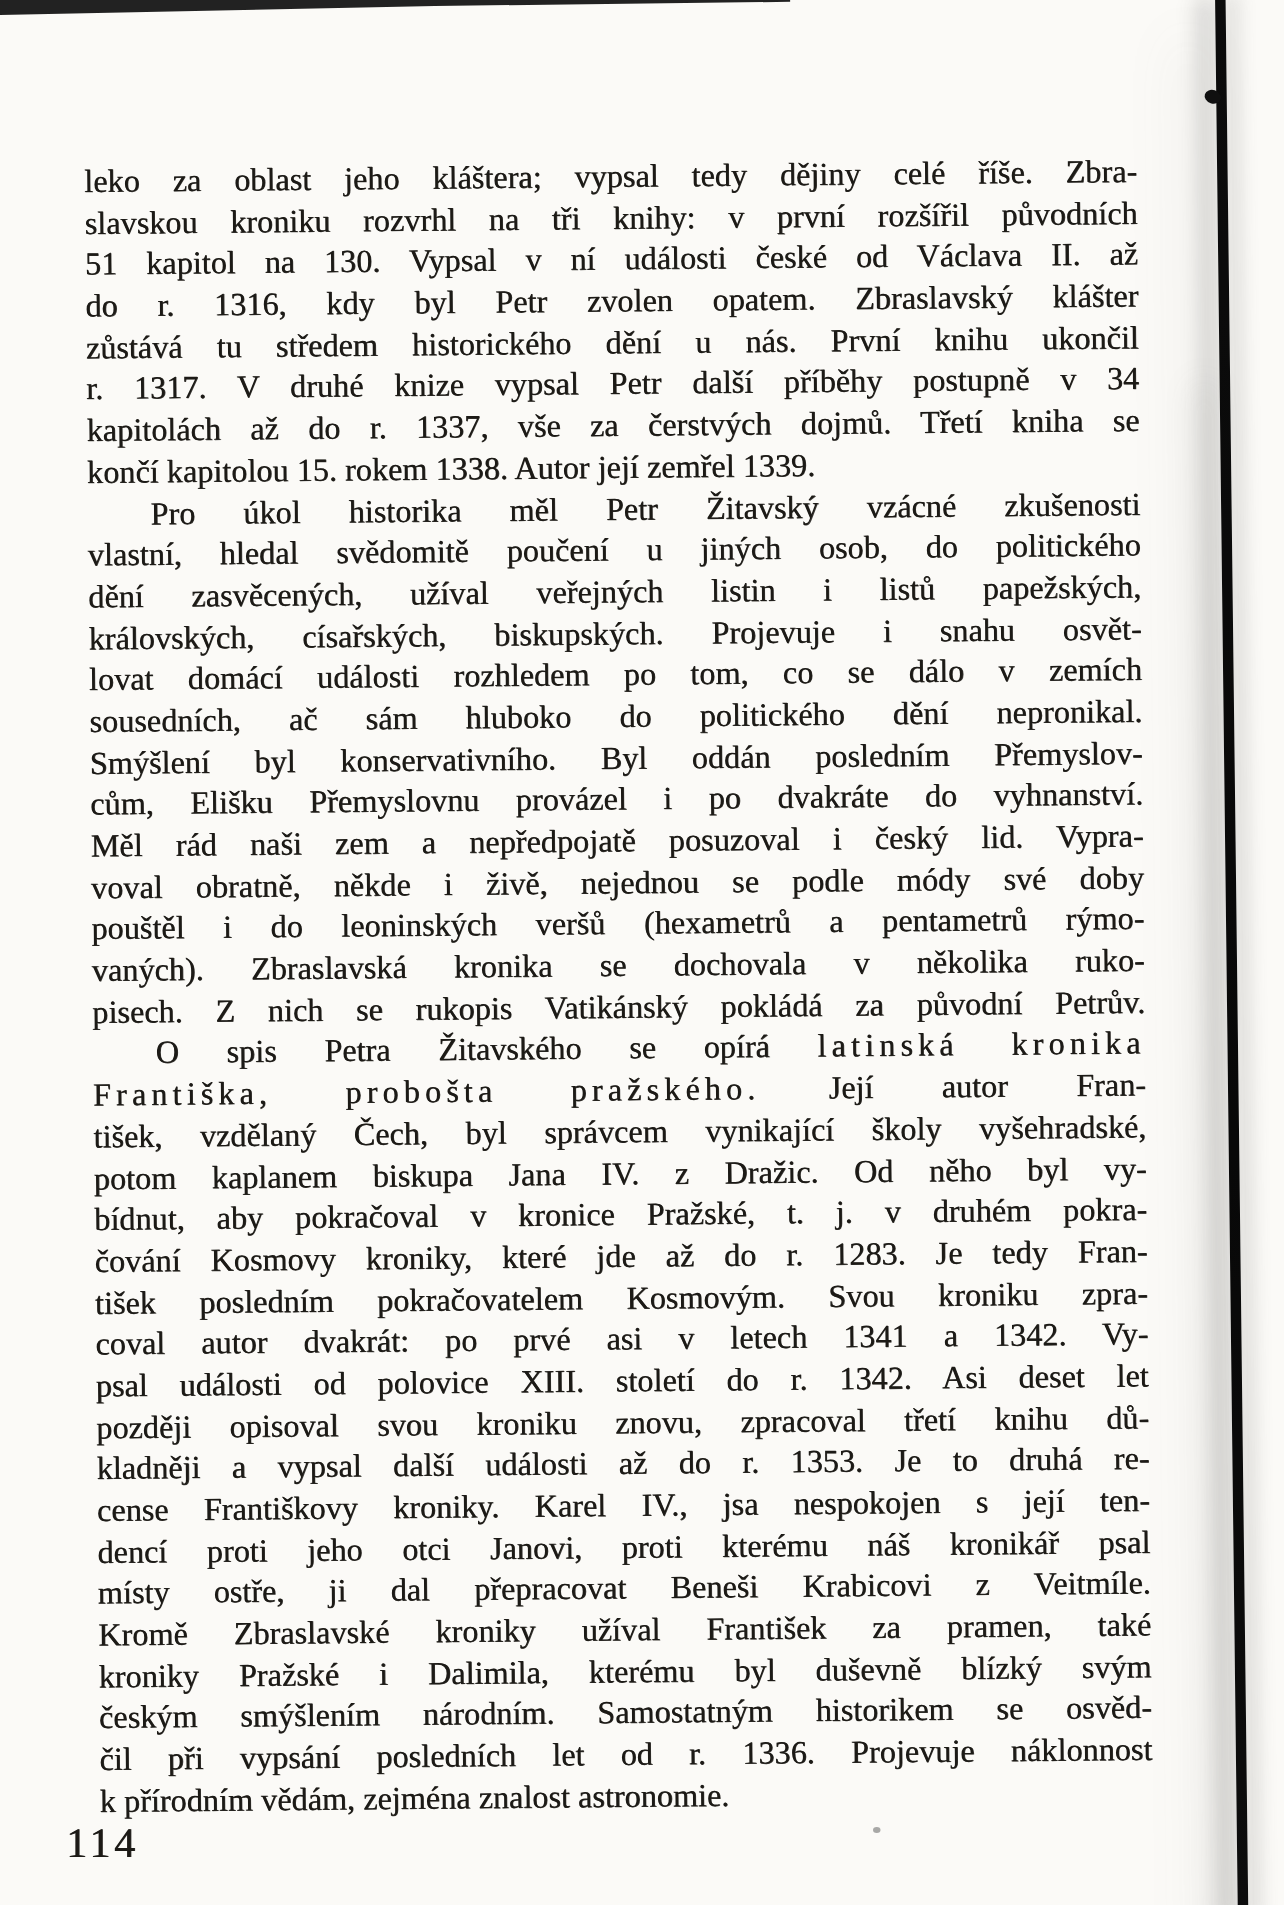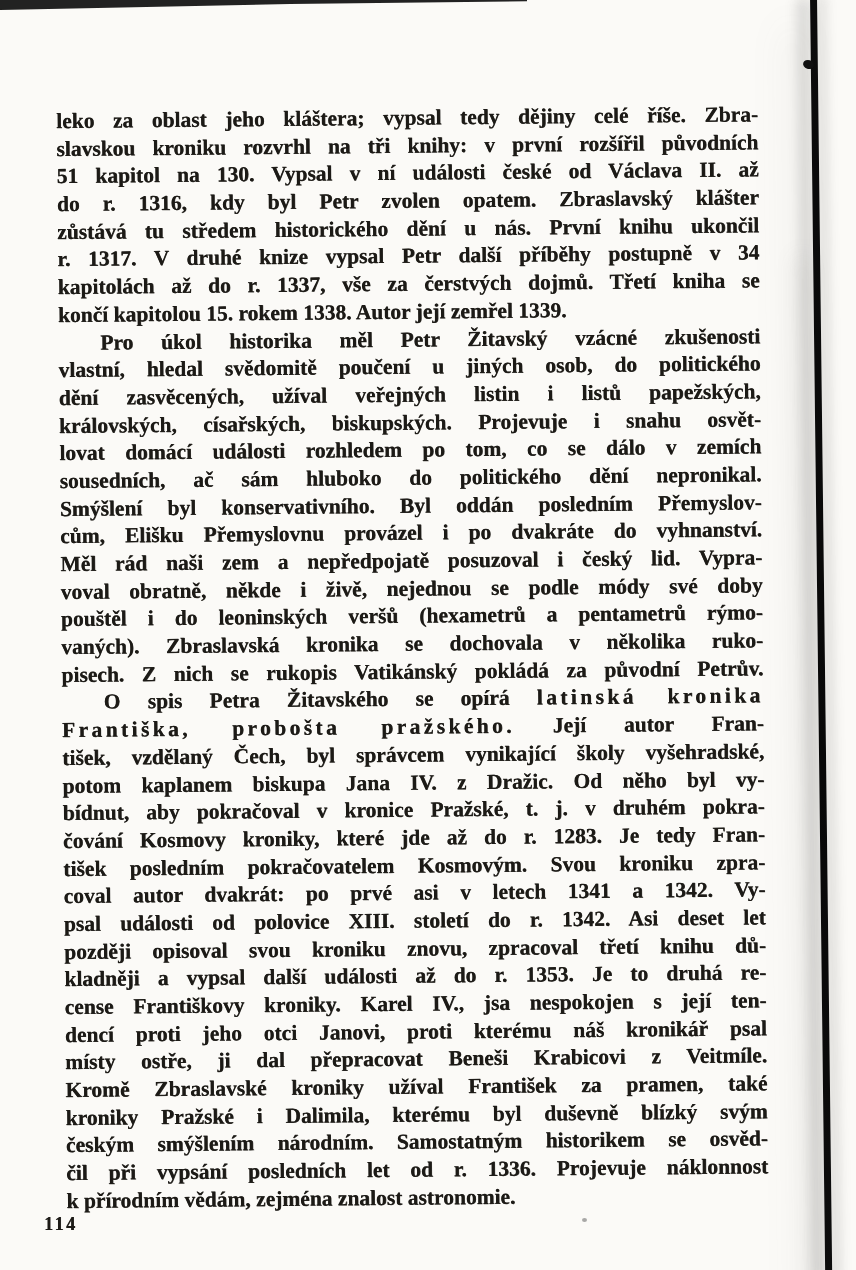--- a/index.html
+++ b/index.html
@@ -4,21 +4,21 @@
 <style>
   html, body { margin: 0; padding: 0; }
   body {
     width: 856px; height: 1270px;
     position: relative;
     overflow: hidden;
     background: var(--paper, #fbfaf7);
     font-family: "Liberation Serif", "DejaVu Serif", serif;
   }
   .page {
-    position: absolute; inset: 0; font-weight: bold;
+    position: absolute; inset: 0;
   }
   .text-block {
     position: absolute;
     left: 56px; top: 108px;
     width: 702px;
     color: var(--ink, #1c1a16);
     font-size: 21.5px;
     transform: rotate(-0.55deg);
     transform-origin: left top;
     text-shadow: 0.35px 0.2px 0.3px rgba(30,28,25,0.85);
@@ -34,21 +34,21 @@
   .line.lastline {
     text-align-last: left;
   }
   .line.indent {
     text-indent: 42px;
   }
   .sp { letter-spacing: 3.4px; }
   .page-number {
     position: absolute;
     left: 44px; top: 1214px;
-    font-size: 18px;
+    font-size: 28px;
     letter-spacing: 2.5px;
     color: var(--ink, #1c1a16);
     text-shadow: 0.5px 0.3px 0.4px rgba(30,28,25,0.9);
   }
   
   .top-edge-artifact {
     position: absolute;
     left: 0; top: 0;
     width: 527px; height: 10px;
     background: var(--artifact, #111);

